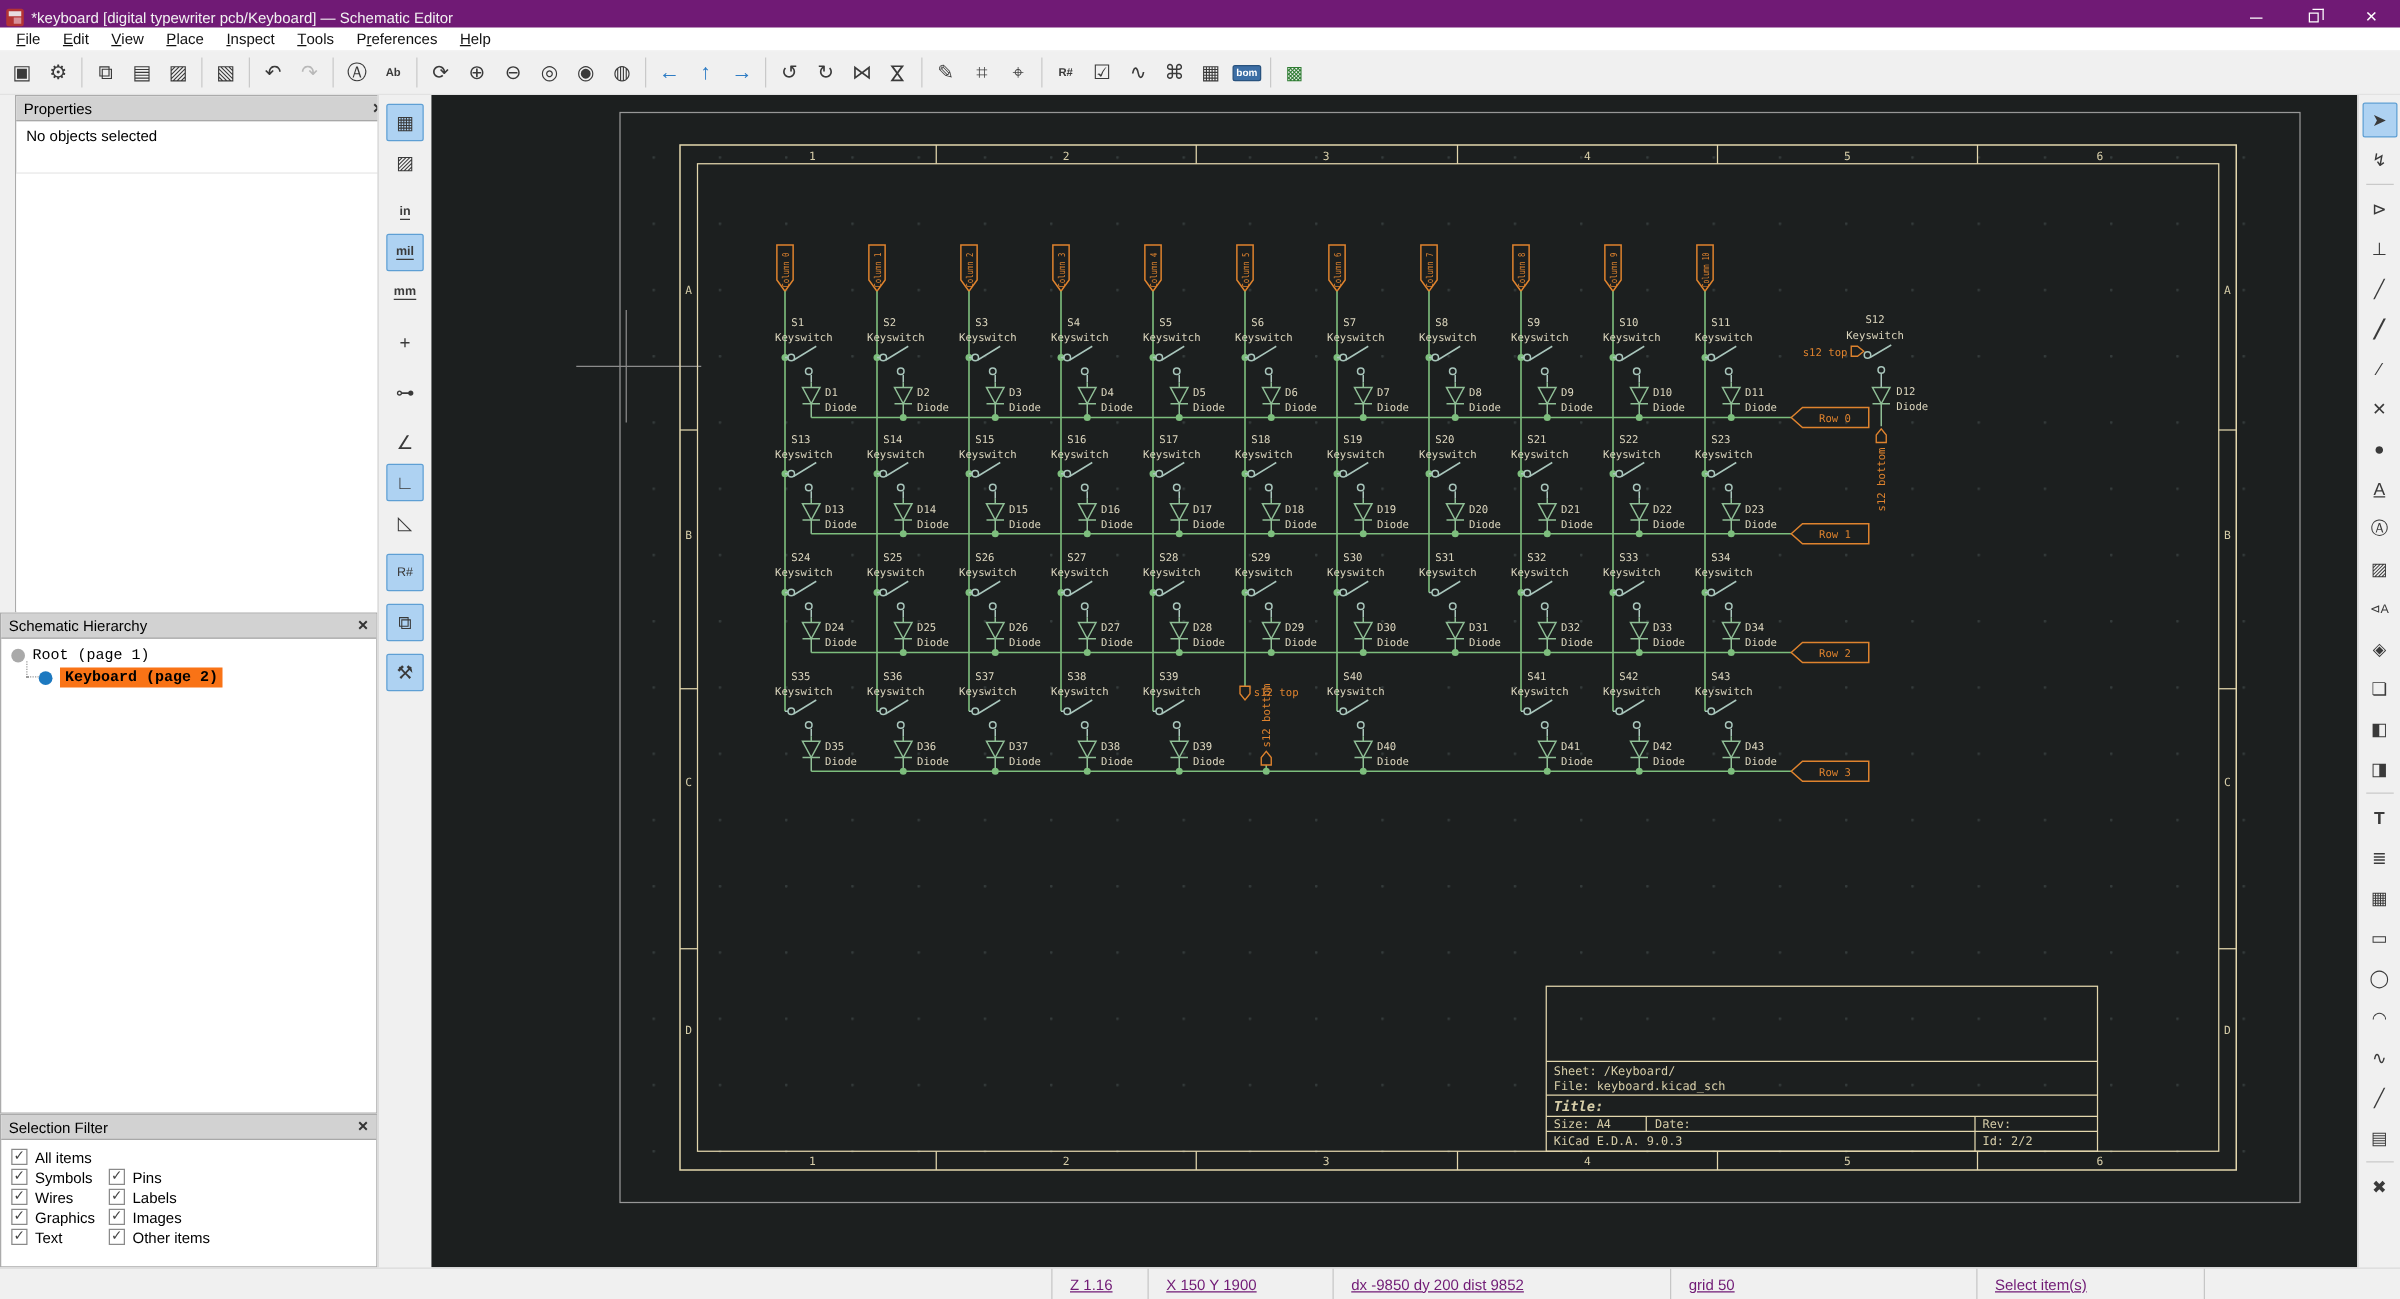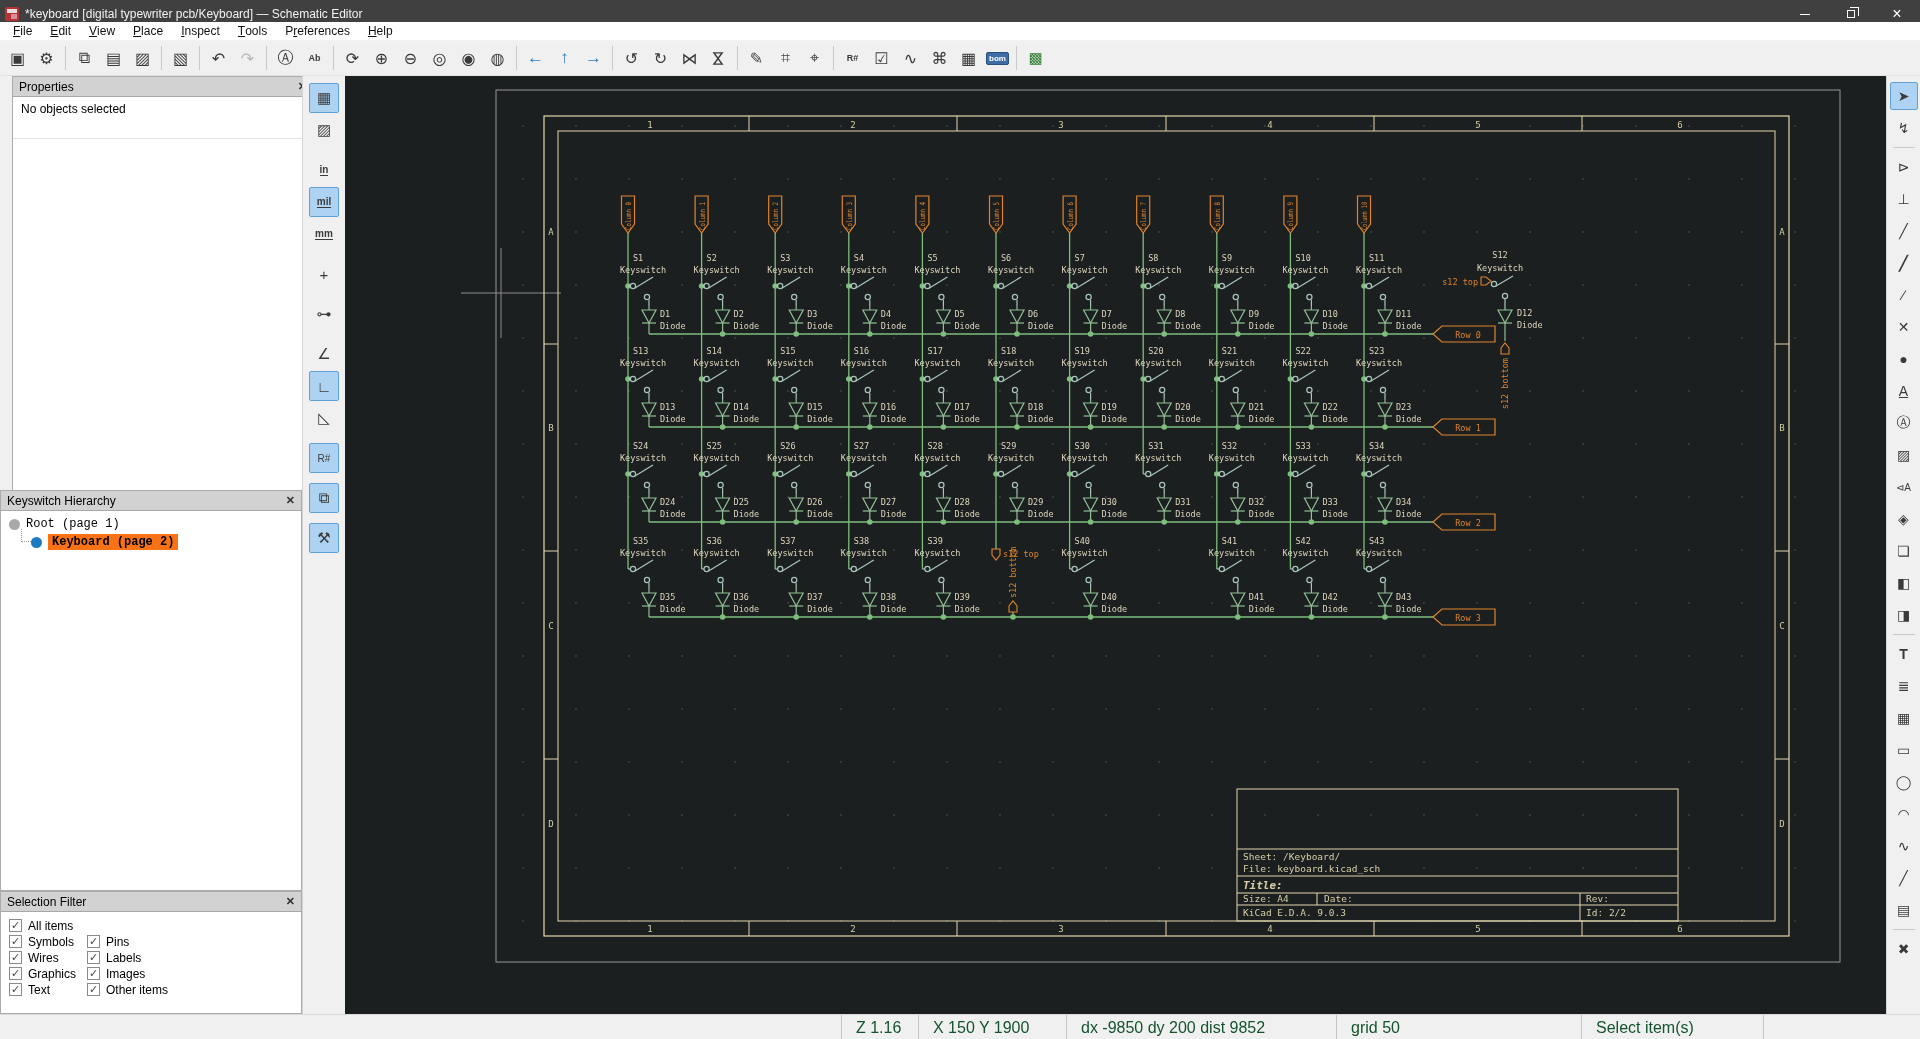--- a/index.html
+++ b/index.html
@@ -1,21 +1,21 @@
 <!DOCTYPE html>
 <html><head>
 <meta charset="utf-8">
 <style>
   * { margin:0; padding:0; box-sizing:border-box; }
   html,body { width:1920px; height:1039px; overflow:hidden; background:#f0f0f0;
     font-family:"Liberation Sans", sans-serif; }
 
   
   .titlebar { position:absolute; left:0; top:0; width:1920px; height:28px;
-    background:#404040; color:#fff; display:flex; align-items:center; }
+    background:#701a75; color:#fff; display:flex; align-items:center; }
   .app-icon { width:14px; height:14px; margin:0 6px 0 5px; position:relative;
     background:#b43434; border-radius:2px; overflow:hidden; }
   .app-icon::before { content:""; position:absolute; left:2px; top:2px; width:10px; height:4px; background:#e8dce0; }
   .app-icon::after { content:""; position:absolute; left:6px; top:7px; width:6px; height:5px; background:#d89098; }
   .title-text { font-size:12px; color:#f2f2f2; }
   .win-controls { margin-left:auto; display:flex; height:22px; }
   .win-btn { width:46px; height:22px; display:flex; align-items:center; justify-content:center;
     color:#fff; font-size:13px; cursor:default; }
   .min-glyph { width:10px; height:1px; background:#fff; display:block; }
   .restore-glyph { width:8px; height:8px; border:1px solid #fff; position:relative; display:block; }
@@ -79,21 +79,21 @@
   .u-line { text-decoration:underline; }
 
   
   #canvas { position:absolute; left:345px; top:76px; width:1541px; height:938px; display:block; }
   text.sch { font-family:"DejaVu Sans Mono", monospace; }
 
   
   .statusbar { position:absolute; left:0; top:1014px; width:1920px; height:25px; background:#f0f0f0;
     border-top:1px solid #d9d9d9; }
   .status-cell { position:absolute; top:0; height:25px; display:flex; align-items:center;
-    padding-left:14px; font-size:16px; color:#14532d; border-left:1px solid #c6c6c6; }
+    padding-left:14px; font-size:12px; color:#701a75; border-left:1px solid #c6c6c6;text-decoration:underline; }
 </style>
 </head>
 <body>
 
 <div class="titlebar">
   <div class="app-icon"></div>
   <span class="title-text">*keyboard [digital typewriter pcb/Keyboard] — Schematic Editor</span>
   <div class="win-controls">
     <span class="win-btn">
         <span class="min-glyph"></span>
@@ -168,21 +168,21 @@
     <div class="panel-header">
       <span>Properties</span>
       <span class="panel-close">✕</span>
     </div>
     <div class="prop-msg">No objects selected</div>
     <div style="height:100%;background:#fff;"></div>
   </div>
 
   <div class="panel" style="top:414px; height:401px;">
     <div class="panel-header">
-      <span>Keyswitch Hierarchy</span>
+      <span>Schematic Hierarchy</span>
       <span class="panel-close">✕</span>
     </div>
     <div class="tree" id="hier-tree">
         <div class="tree-row tree-root">
           <span class="tree-dot"></span>
           <span class="tree-label">Root (page 1)</span>
         </div>
         <div class="tree-row tree-child">
           <span class="tree-dot"></span>
           <span class="tree-label">Keyboard (page 2)</span>

